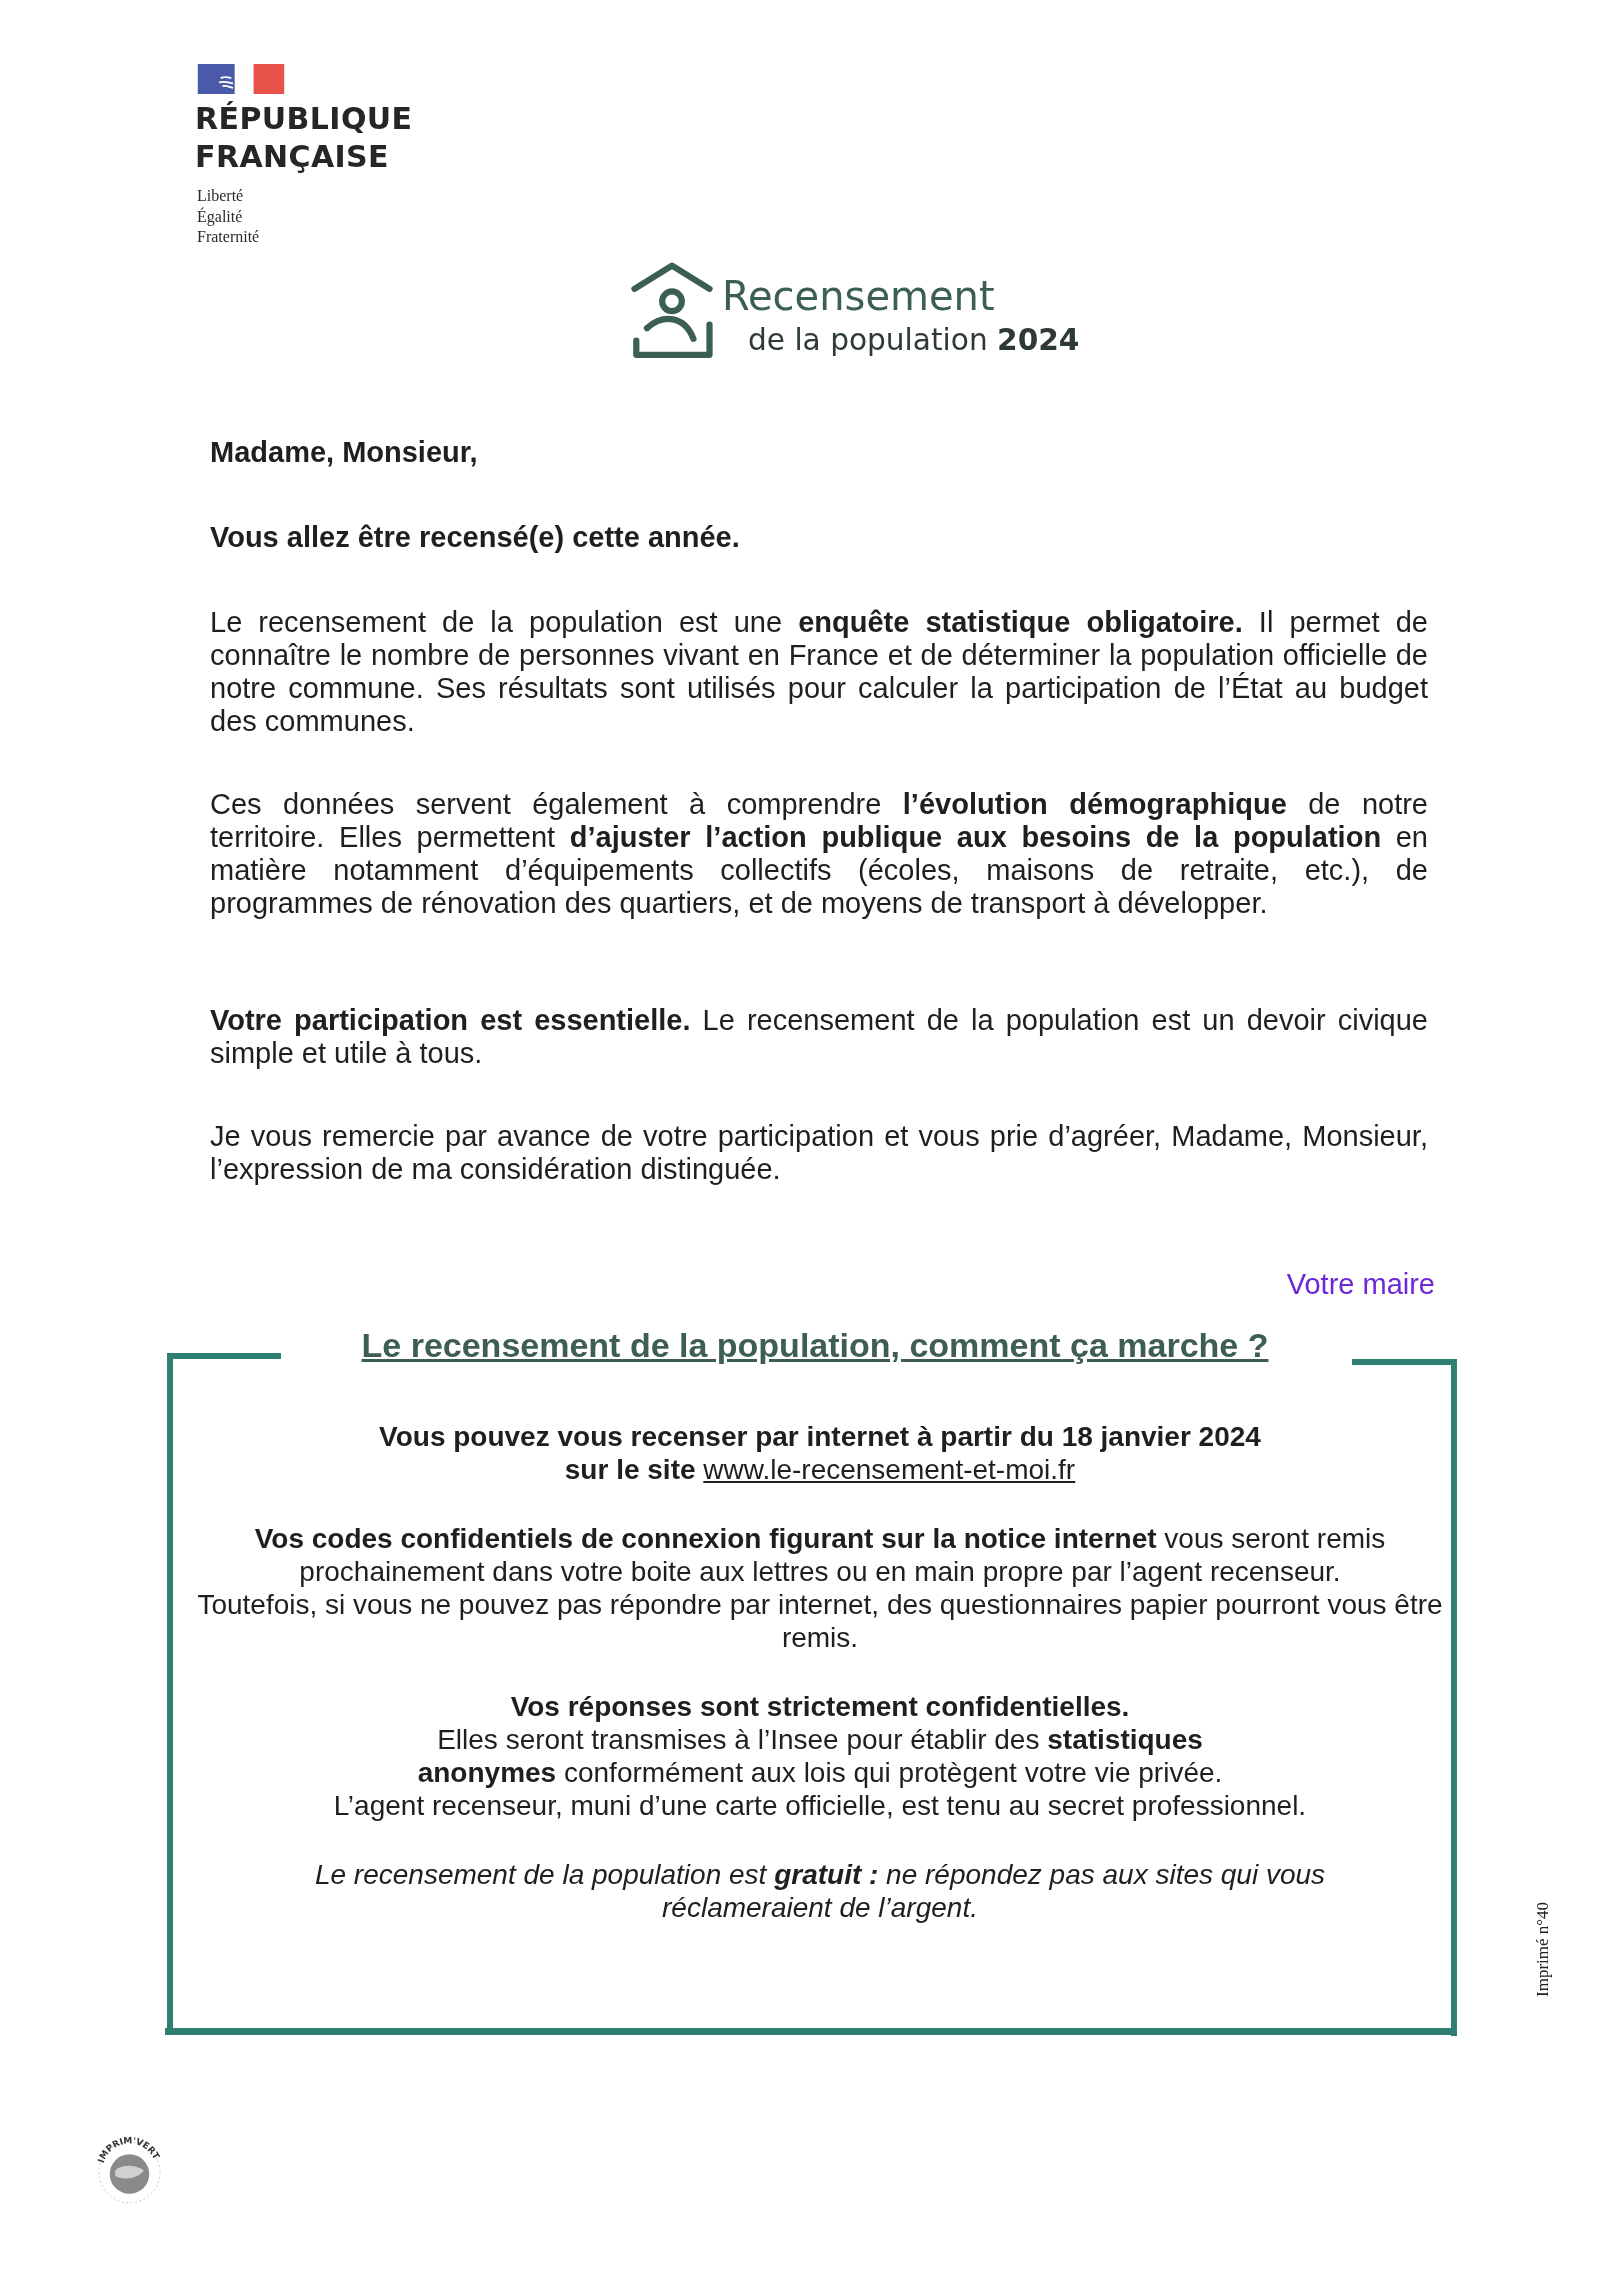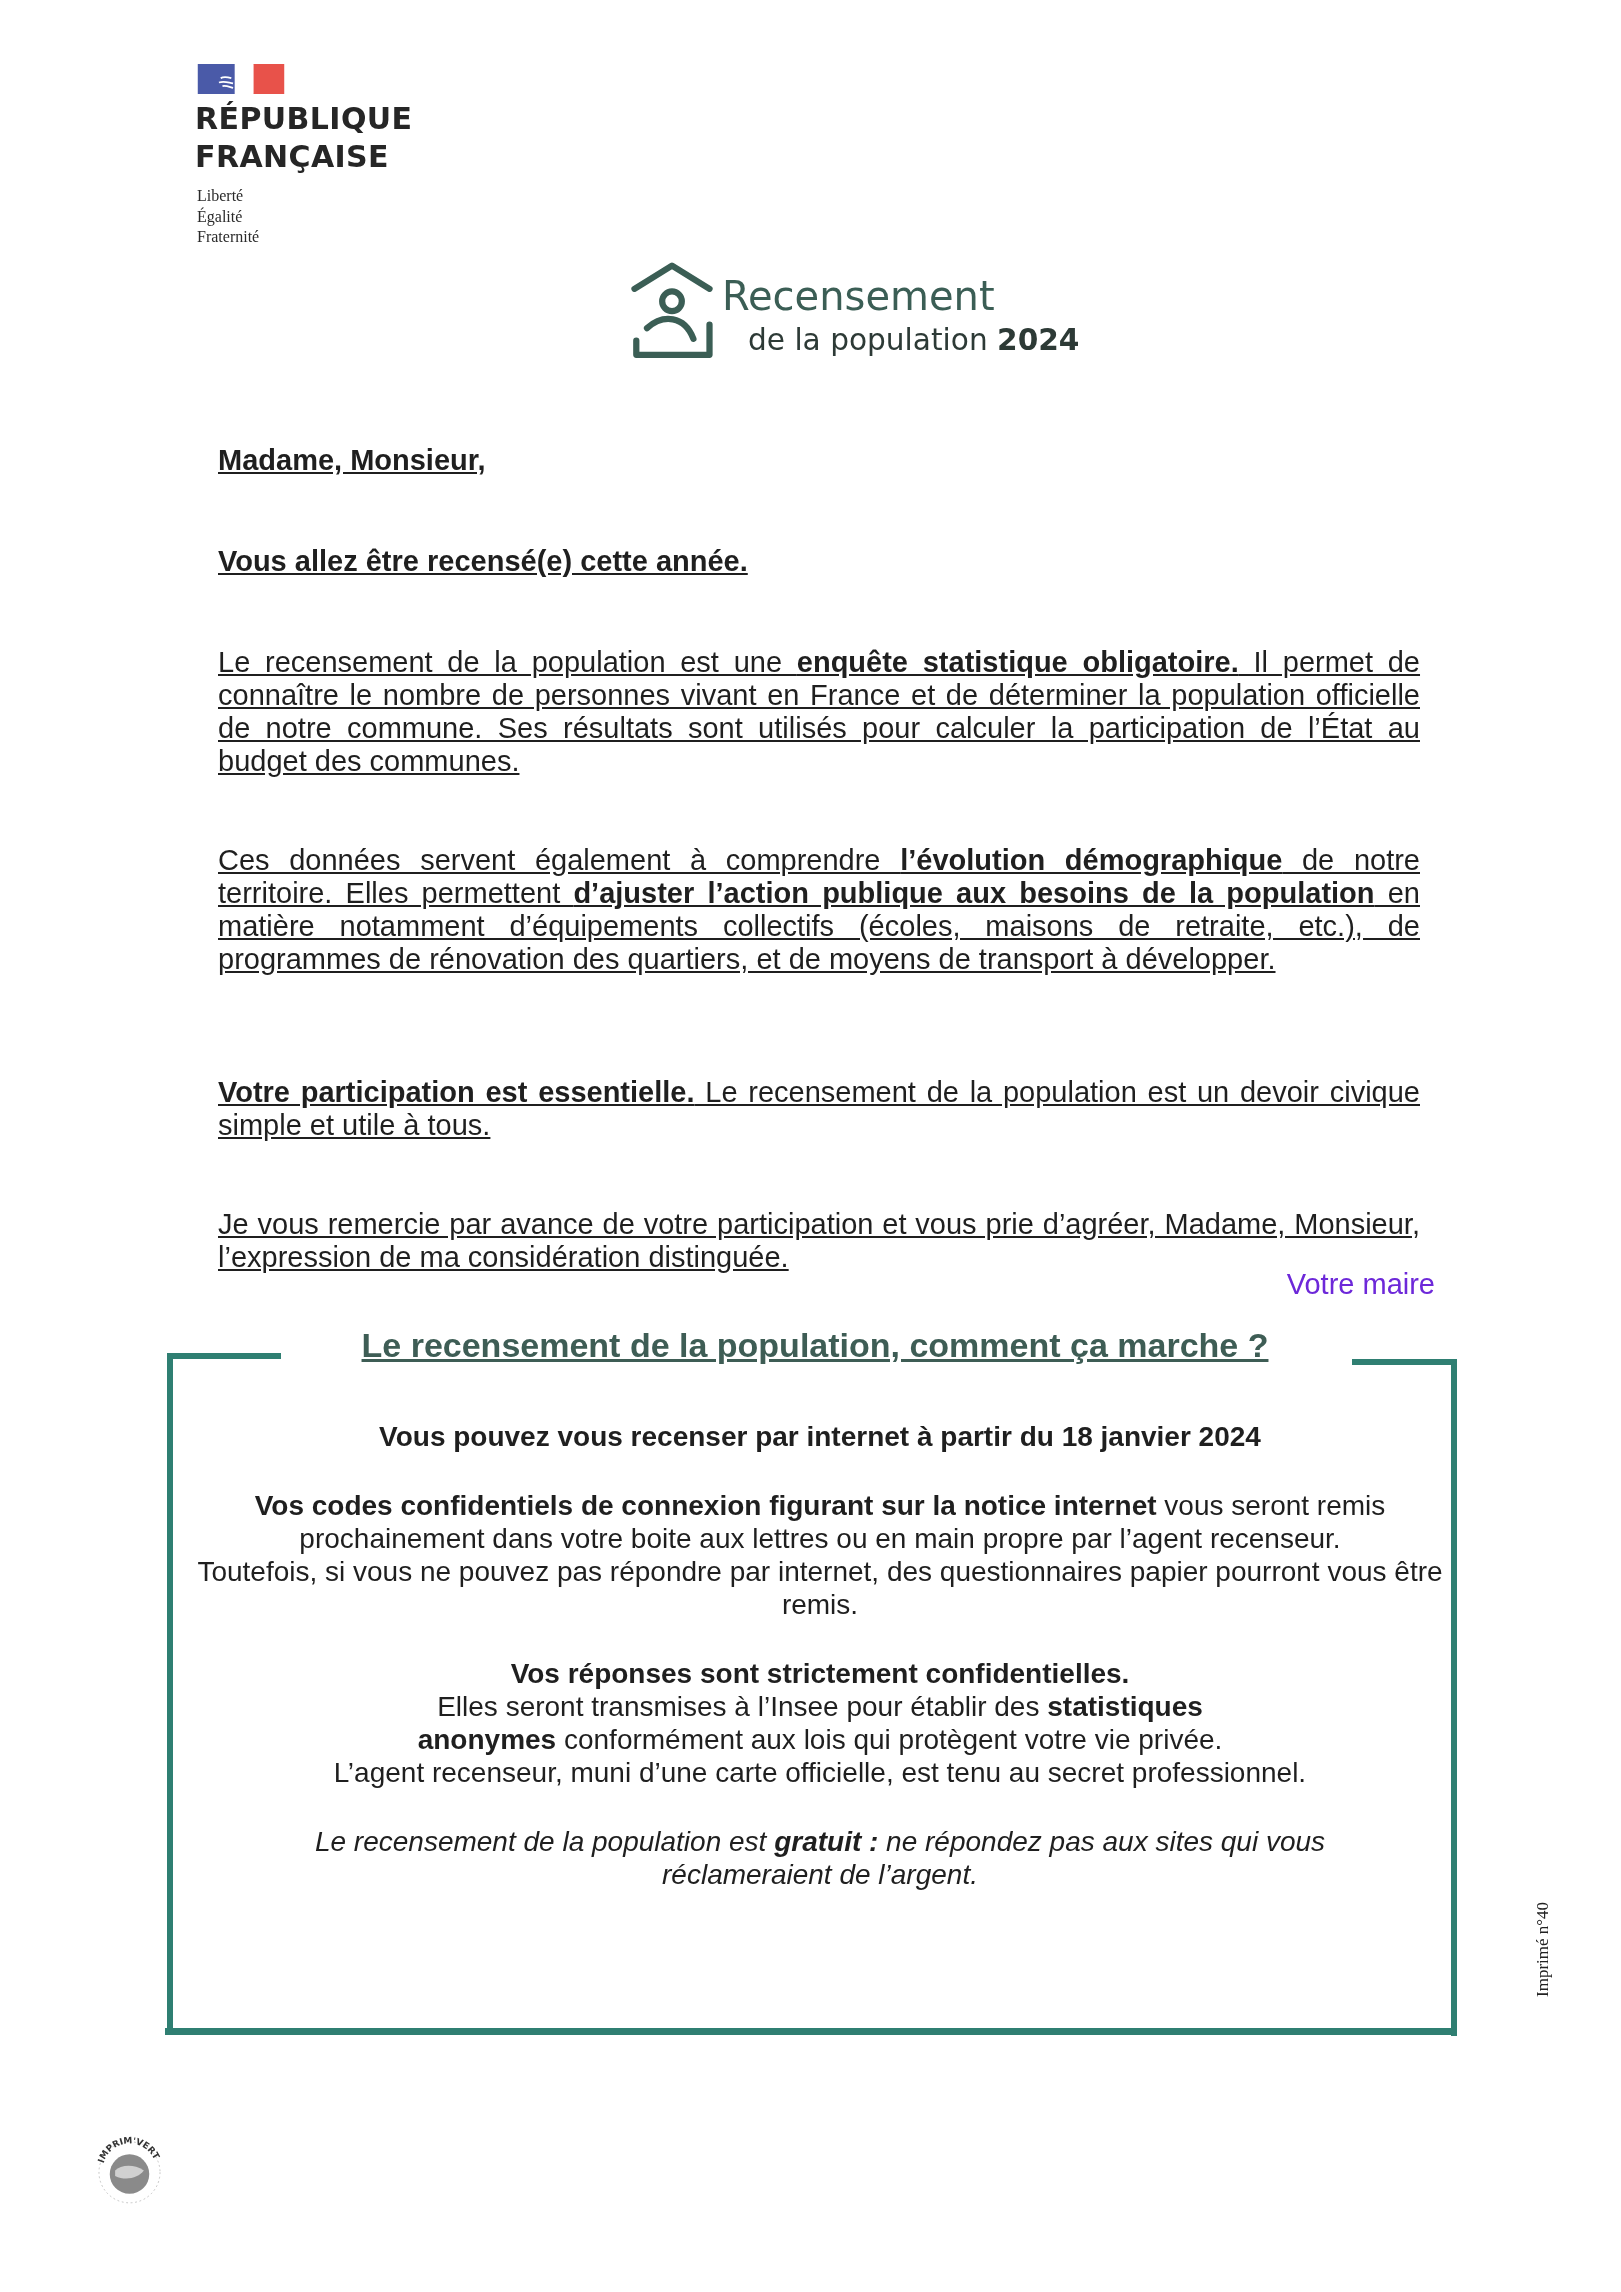--- a/index.html
+++ b/index.html
@@ -30,21 +30,21 @@
     left: 724px; top: 322px; font-family: "DejaVu Sans", sans-serif;
     font-size: 29.6px; line-height: 36px; color: #2d3a36; margin-left: 24px;
   }
   .rec-sub b { font-weight: bold; }
 
   
   .letter {
     left: 202px; top: 428px; width: 1234px;
     font-size: 29px; line-height: 33px; color: #1f1f1f;
   }
-  .letter p { margin: 16px; text-align: justify; text-decoration: underline; }
+  .letter p { margin: 8px; text-align: justify; }
   .letter b { font-weight: bold; }
   .p-salut { font-weight: bold; }
   .gap-1 { height: 36px; }
   .gap-2 { height: 34px; }
 
   .signature {
     right: 186px; top: 1268px; font-size: 29px; line-height: 33px; color: #6d28d9;
   }
 
   
@@ -120,20 +120,21 @@
 <div class="abs box-line" style="left:168px; top:1353px; width:113px; height:6.3px;"></div>
 <div class="abs box-line" style="left:1352px; top:1359px; width:105px; height:6.3px;"></div>
 <div class="abs box-line" style="left:167px; top:1353px; width:6.3px; height:682px;"></div>
 <div class="abs box-line" style="left:1451px; top:1359px; width:6.3px; height:677px;"></div>
 <div class="abs box-line" style="left:165px; top:2028px; width:1292px; height:7.2px;"></div>
 
 <div class="abs box-title">Le recensement de la population, comment ça marche ?</div>
 
 <div class="abs box-content">
   <p><b>Vous pouvez vous recenser par internet à partir du 18 janvier 2024</b></p>
+  <p><b>sur le site </b><a class="link">www.le-recensement-et-moi.fr</a></p>
   <div class="bgap"></div>
   <p><b>Vos codes confidentiels de connexion figurant sur la notice internet</b><span> vous seront remis prochainement dans votre boite aux lettres ou en main propre par l’agent recenseur.</span><br><span>Toutefois, si vous ne pouvez pas répondre par internet, des questionnaires papier pourront vous être remis.</span></p>
   <div class="bgap"></div>
   <p><b>Vos réponses sont strictement confidentielles.</b><br><span>Elles seront transmises à l’Insee pour établir des </span><b>statistiques</b><br><b>anonymes</b><span> conformément aux lois qui protègent votre vie privée.</span><br><span>L’agent recenseur, muni d’une carte officielle, est tenu au secret professionnel.</span></p>
   <div class="bgap"></div>
   <p style="padding:0 63px;font-style:italic;"><span>Le recensement de la population est </span><b>gratuit :</b><span> ne répondez pas aux sites qui vous réclameraient de l’argent.</span></p>
 </div>
 
 <div class="abs printed">Imprimé n°40</div>
 

